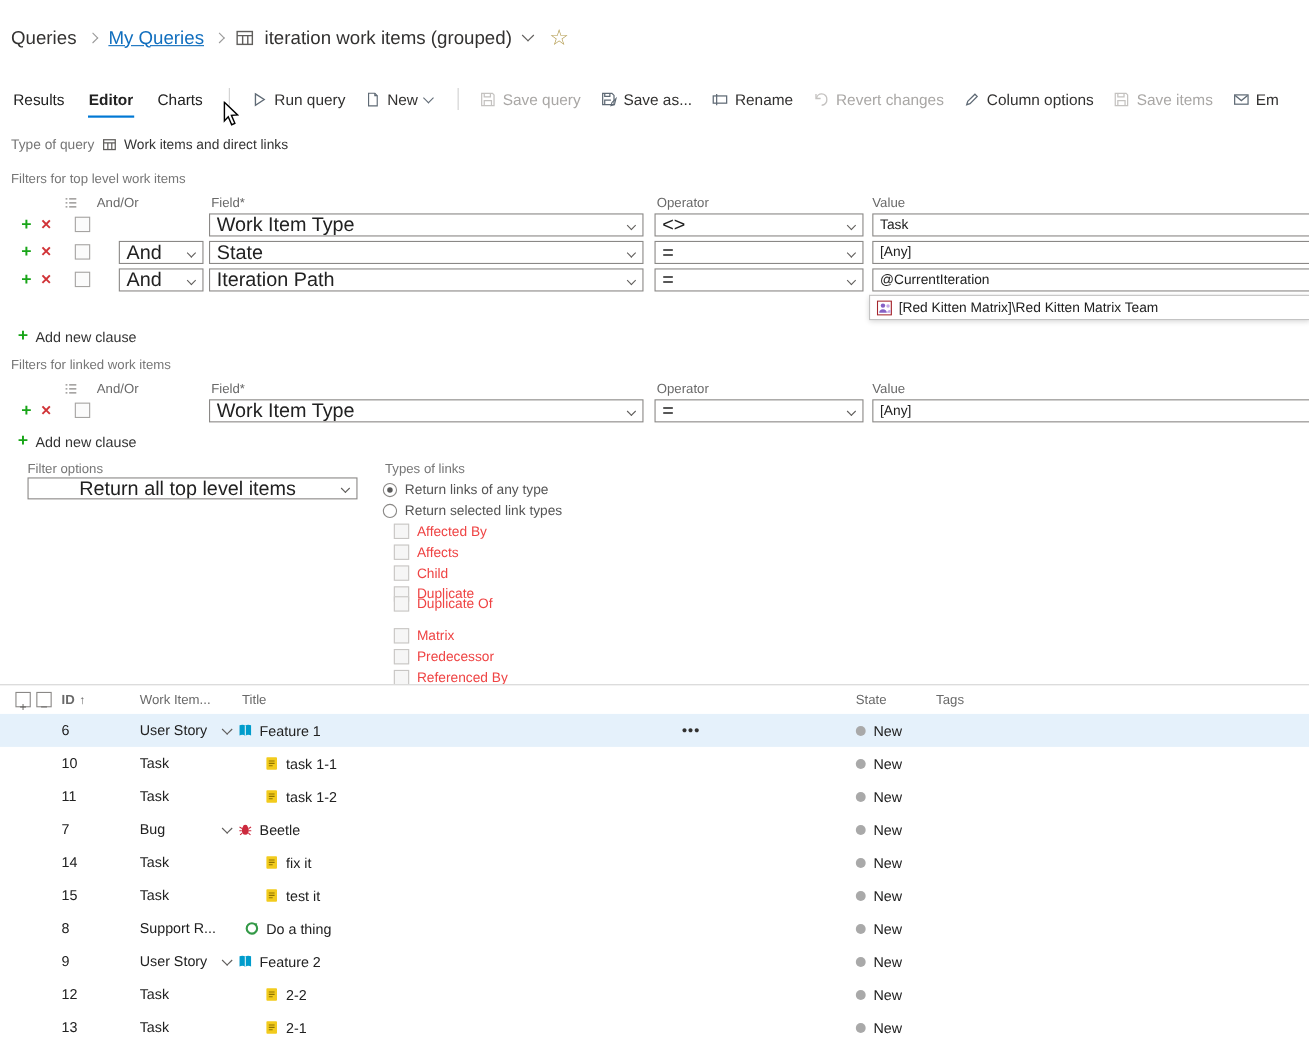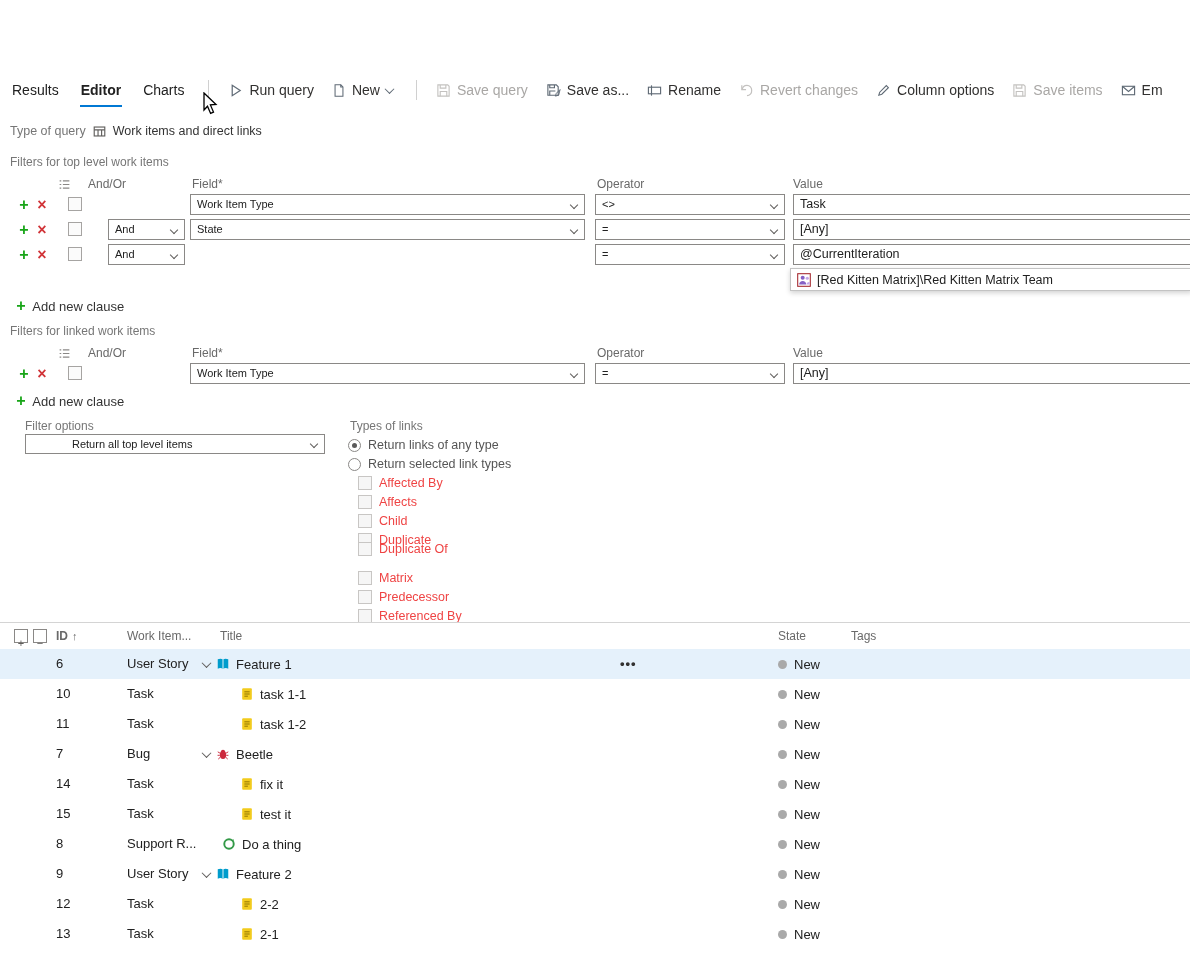--- a/index.html
+++ b/index.html
@@ -43,21 +43,21 @@
 
   .frow { position:absolute; left:0; right:0; height:21px; }
   .icon-btn { position:absolute; top:0; width:16px; height:21px; border:0; background:transparent; font-size:16px; line-height:20px; text-align:center; cursor:pointer; font-family:inherit; }
   .icon-btn.plus { left:16px; color:#18a518; font-weight:700; }
   .icon-btn.del { left:34px; color:#d13438; font-weight:700; }
   .icon-btn.plus::before { content:"+"; }
   .icon-btn.del::before { content:"×"; }
   .checkbox { position:absolute; left:68px; top:3px; width:14px; height:14px; border:1px solid #a6a4a2; background:#fbfbfb; cursor:pointer; }
   .checkbox.dis { border-color:#c8c6c4; background:#f6f6f6; cursor:default; }
 
-  .sel { position:absolute; top:0; height:21px; border:1px solid #8a8886; background:#fff; font-size:11px; line-height:19px; padding:0 20px 0 6px; overflow:hidden; white-space:nowrap; cursor:pointer; }
+  .sel { position:absolute; top:0; height:21px; border:1px solid #8a8886; background:#fff; font-size:18px; line-height:19px; padding:0 20px 0 6px; overflow:hidden; white-space:nowrap; cursor:pointer; }
   .sel .chev { position:absolute; right:7px; top:7px; width:6px; height:6px; border-right:1.4px solid #605e5c; border-bottom:1.4px solid #605e5c; transform:rotate(45deg); }
   .pos-andor { left:108px; width:77px; }
   .pos-field { left:190px; width:395px; }
   .pos-op   { left:595px; width:190px; }
   .val-box { position:absolute; top:0; left:793px; right:-2px; height:21px; border:1px solid #8a8886; background:#fff; font-size:12.5px; line-height:19px; padding:0 6px; white-space:nowrap; overflow:hidden; cursor:text; }
 
   .suggest { position:absolute; left:790px; right:-2px; height:23px; border:1px solid #c3c3c3; background:#fff; box-shadow:0 2px 5px rgba(0,0,0,.18); display:flex; align-items:center; gap:6px; padding:0 6px; font-size:12.5px; cursor:pointer; z-index:3; }
 
   .add-clause { position:absolute; left:16px; display:flex; align-items:center; gap:7px; font-size:13px; color:#333; cursor:pointer; }
   .add-clause .plus-glyph::before { content:"+"; color:#18a518; font-size:16px; font-weight:700; }
@@ -89,20 +89,33 @@
   .wi-icon { flex:0 0 auto; }
   .c-menu { position:absolute; left:620px; line-height:30px; font-weight:700; letter-spacing:1px; color:#323130; cursor:pointer; }
   .c-state { position:absolute; left:778px; top:0; height:30px; display:flex; align-items:center; gap:7px; }
   .state-dot { width:9px; height:9px; border-radius:50%; background:#a9a9a9; flex:0 0 auto; }
 </style>
 </head>
 <body>
 
 <div class="app">
 
+  <div class="breadcrumb">
+    <span>Queries</span>
+    <i class="bc-sep"></i>
+    <span class="bc-link">My Queries</span>
+    <i class="bc-sep"></i>
+    <svg width="17" height="17" viewBox="0 0 16 16">
+        <rect x="1.5" y="2.5" width="13" height="11" fill="none" stroke="#605e5c" stroke-width="1.2"></rect>
+        <path d="M1.5 6h13M6.2 6v7.5M10.6 6v7.5" fill="none" stroke="#605e5c" stroke-width="1.2"></path>
+      </svg>
+    <span class="bc-title">iteration work items (grouped)</span>
+    <i class="chev-down"></i>
+    <span class="fav-star">☆</span>
+  </div>
 
   <div class="tabbar">
     <div class="tab">
         <span>Results</span>
       </div>
     <div class="tab active">
         <span>Editor</span>
       </div>
     <div class="tab">
         <span>Charts</span>
@@ -217,20 +230,21 @@
     <div class="sel pos-field"><span>State</span><i class="chev"></i></div>
     <div class="sel pos-op"><span>=</span><i class="chev"></i></div>
     <div class="val-box">[Any]</div>
   </div>
 
   <div class="frow" style="top:244px">
     <button class="icon-btn plus"></button>
     <button class="icon-btn del"></button>
     <span class="checkbox"></span>
     <div class="sel pos-andor"><span>And</span><i class="chev"></i></div>
+    <div class="sel pos-field"><span>Iteration Path</span><i class="chev"></i></div>
     <div class="sel pos-op"><span>=</span><i class="chev"></i></div>
     <div class="val-box">@CurrentIteration</div>
   </div>
 
   <div class="suggest" style="top:268px">
     <svg width="14" height="14" viewBox="0 0 16 16">
       <rect x="0.8" y="0.8" width="14.4" height="14.4" fill="none" stroke="#a4262c" stroke-width="1.2"></rect>
       <circle cx="6.5" cy="5.5" r="2.3" fill="#8661c5"></circle>
       <path d="M2.5 13c0-2.4 1.8-3.8 4-3.8s4 1.4 4 3.8z" fill="#8661c5"></path>
       <circle cx="11.8" cy="6" r="1.8" fill="#c3a6e8"></circle>

